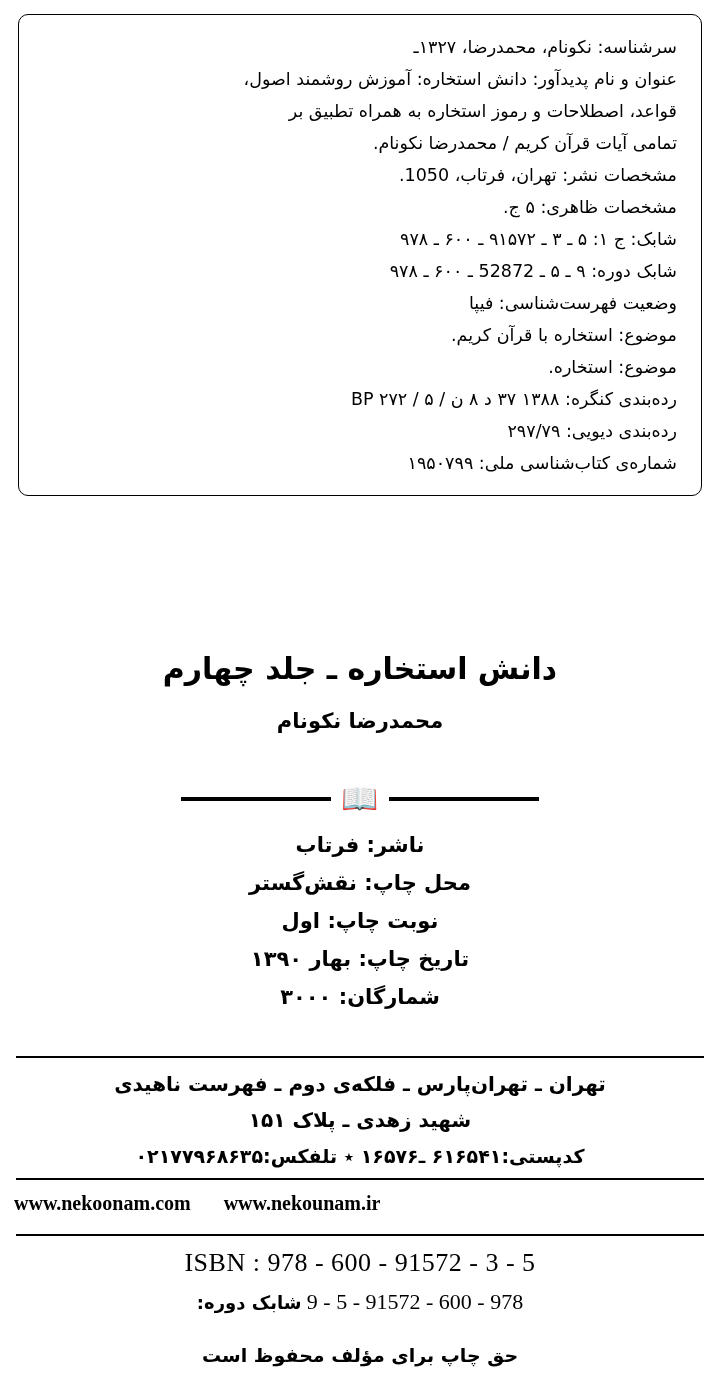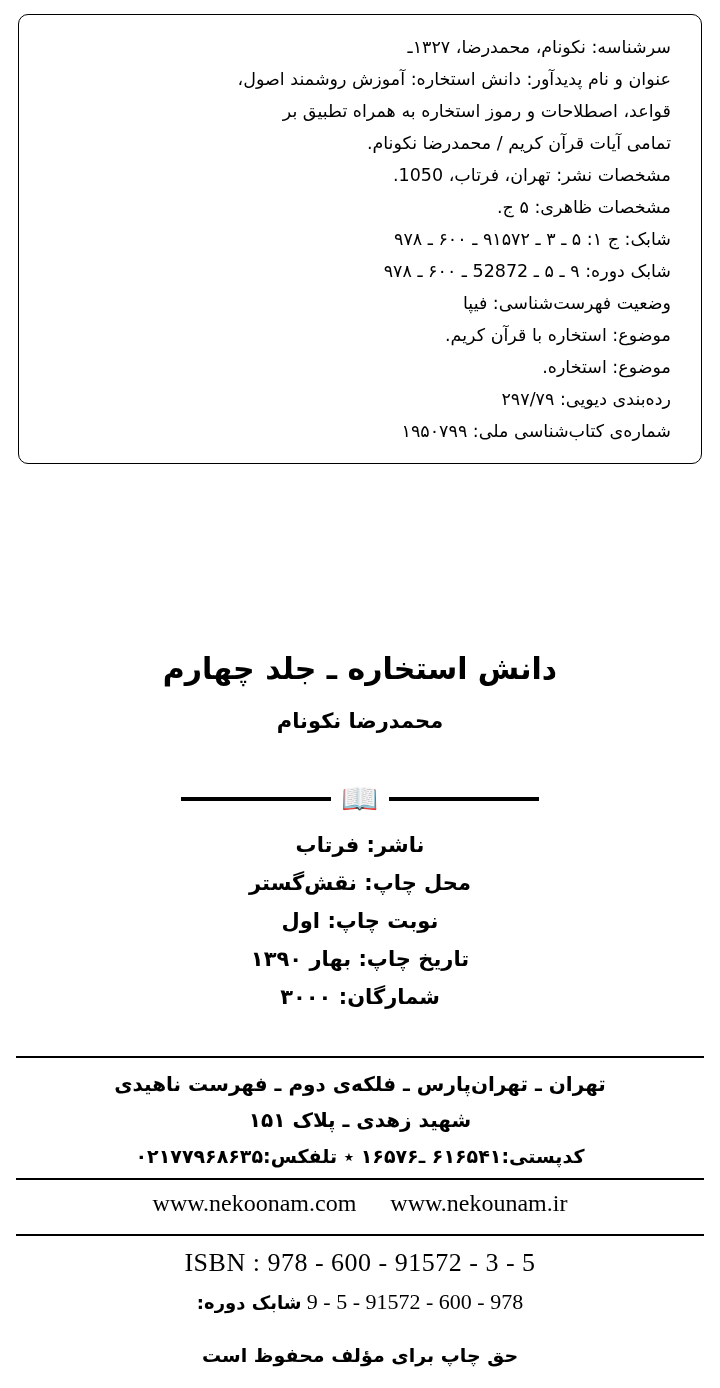--- a/index.html
+++ b/index.html
@@ -25,21 +25,21 @@
   
   .cip-wrap {
     position: absolute;
     top: 14px;
     right: 18px;
     left: 18px;
   }
   .cip-box {
     border: 1.5px solid #000;
     border-radius: 10px;
-    padding: 16px 30px 16px 22px;
+    padding: 16px 24px 16px 22px;
     box-sizing: border-box;
   }
   .cip-line {
     text-align: right;
     font-size: 17.5px;
     line-height: 32px;
     white-space: nowrap;
     direction: rtl;
   }
 
@@ -125,25 +125,25 @@
   }
   .addr-line.small {
     font-size: 19px;
   }
 
   .sites {
     position: absolute;
     top: 1186px;
     left: 0;
     right: 0;
-    text-align: center;
     direction: ltr;
     font-family: "Liberation Serif", "DejaVu Serif", serif;
-    font-size: 24px;
+    font-size: 20px;
     line-height: 34px;
+    font-weight: bold;
   }
   .sites span { margin: 0 14px; }
 
   .isbn-block {
     position: absolute;
     top: 1244px;
     left: 0;
     right: 0;
     text-align: center;
   }
@@ -192,20 +192,21 @@
       <div class="cip-line">عنوان و نام پدیدآور: دانش استخاره: آموزش روشمند اصول،</div>
       <div class="cip-line">قواعد، اصطلاحات و رموز استخاره به همراه تطبیق بر</div>
       <div class="cip-line">تمامی آیات قرآن کریم / محمدرضا نکونام.</div>
       <div class="cip-line">مشخصات نشر: تهران، فرتاب، 1050.</div>
       <div class="cip-line">مشخصات ظاهری: ۵ ج.</div>
       <div class="cip-line">شابک: ج ۱: ۵ ـ ۳ ـ ۹۱۵۷۲ ـ ۶۰۰ ـ ۹۷۸</div>
       <div class="cip-line">شابک دوره: ۹ ـ ۵ ـ 52872 ـ ۶۰۰ ـ ۹۷۸</div>
       <div class="cip-line">وضعیت فهرست‌شناسی: فیپا</div>
       <div class="cip-line">موضوع: استخاره با قرآن کریم.</div>
       <div class="cip-line">موضوع: استخاره.</div>
+      <div class="cip-line">رده‌بندی کنگره: ۱۳۸۸ ۳۷ د ۸ ن / ۵ / BP ۲۷۲</div>
       <div class="cip-line">رده‌بندی دیویی: ۲۹۷/۷۹</div>
       <div class="cip-line">شماره‌ی کتاب‌شناسی ملی: ۱۹۵۰۷۹۹</div>
     </div>
   </div>
 
   <div class="title-block">
     <div class="book-title">دانش استخاره ـ جلد چهارم</div>
     <div class="author">محمدرضا نکونام</div>
   </div>
 

